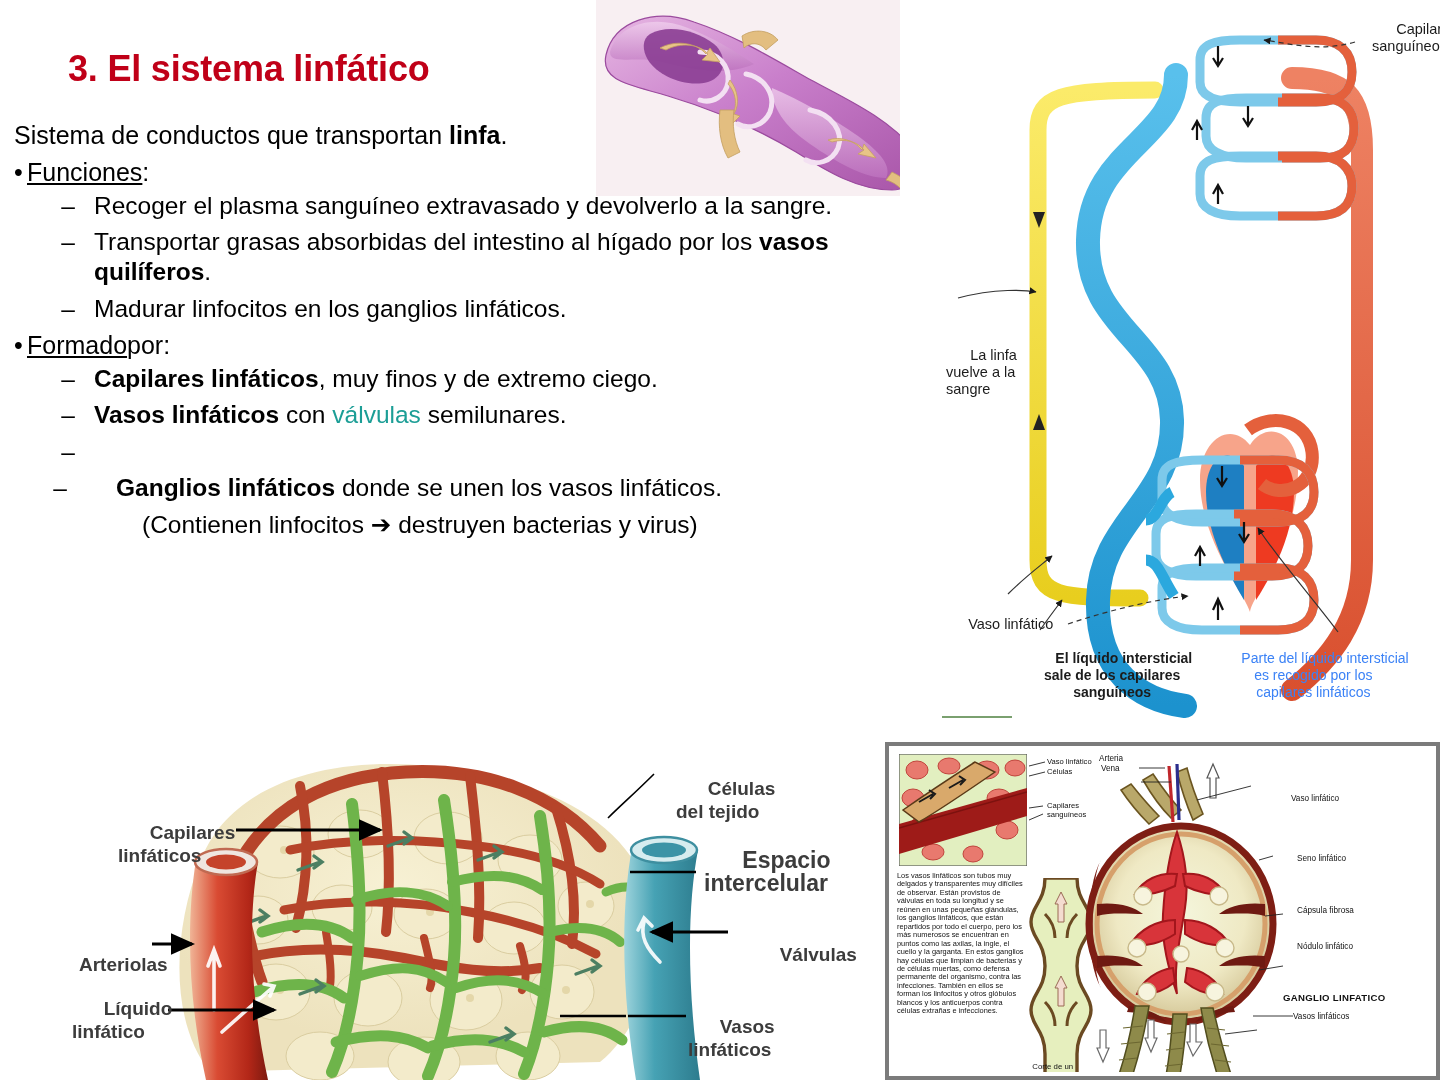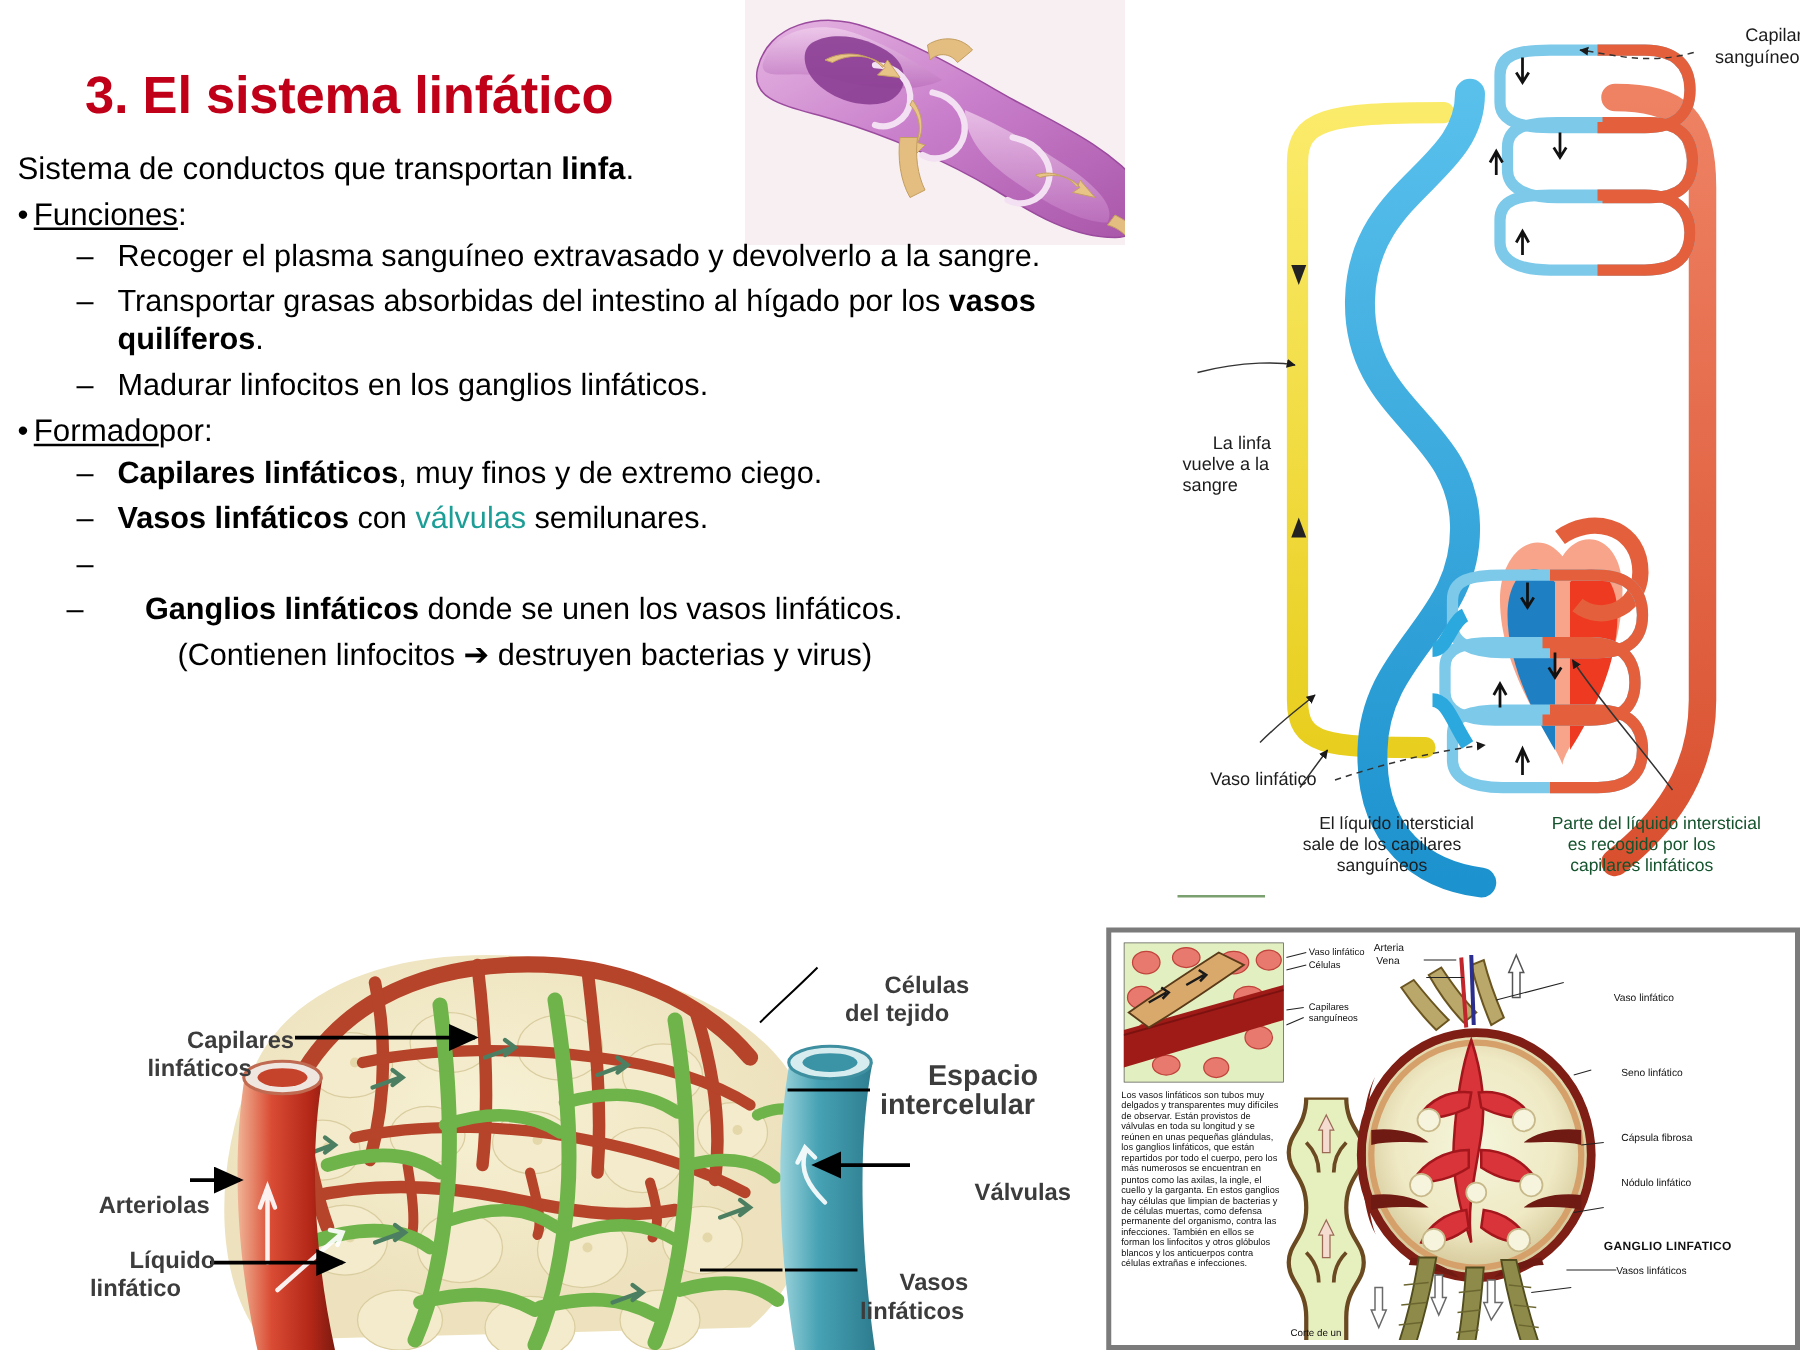--- a/index.html
+++ b/index.html
@@ -10,21 +10,21 @@
     font-family:"Liberation Sans", sans-serif;
     color:#000000;
     overflow:hidden;
     position:relative;
   }
   .slide{position:absolute;inset:0;}
 
   
   #title{
     position:absolute; left:68px; top:26px;
-    font-size:42px; line-height:1.05;
+    font-size:36px; line-height:1.05;
     color:#C00018; letter-spacing:-0.2px;
     white-space:nowrap;
   }
 
   
   #text-col{position:absolute;left:14px;top:120px;width:880px;}
   .lead{font-size:25px;line-height:1.22;margin:0 0 6px 0;}
   .lead b{font-weight:bold;}
 
   .bullet{font-size:25px;line-height:1.2;margin:0 0 2px 0;display:flex;}
@@ -259,26 +259,26 @@
 sanguíneo</span>
     </div>
     <div class="lbl" style="left:46px;top:330px;font-size:14.5px;line-height:17px;color:#1c1c1c;">
       <span>La linfa
 vuelve a la
 sangre</span>
     </div>
     <div class="lbl" style="left:44px;top:600px;font-size:14.5px;color:#1c1c1c;">
       <span>Vaso linfático</span>
     </div>
-    <div class="lbl" style="left:132px;top:633px;font-size:14px;line-height:17px;text-align:center;color:#1c1c1c;">
+    <div class="lbl" style="left:132px;top:633px;font-size:14px;line-height:17px;text-align:center;color:#1c1c1c;font-weight:bold;">
       <span>El líquido intersticial
 sale de los capilares
 sanguíneos</span>
     </div>
-    <div class="lbl" style="left:318px;top:633px;font-size:14px;line-height:17px;text-align:center;color:#14532d;">
+    <div class="lbl" style="left:318px;top:633px;font-size:14px;line-height:17px;text-align:center;color:#3b82f6;">
       <span>Parte del líquido intersticial
 es recogido por los
 capilares linfáticos</span>
     </div>
     <div style="position:absolute;left:42px;top:716px;width:70px;height:2px;background:#7aa06f;"></div>
   </div>
 
   <div id="capnet" class="fig">
     <svg width="880" height="338" viewBox="0 0 880 338">
       <defs>

